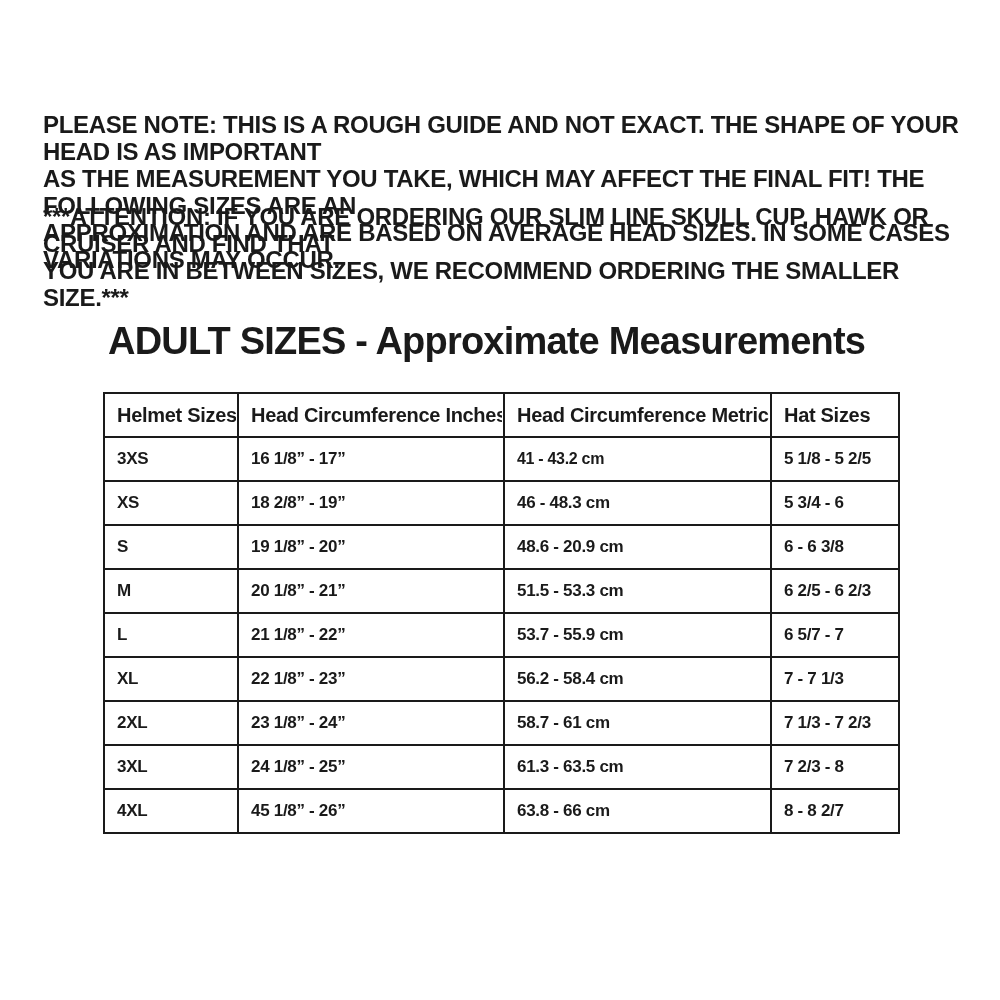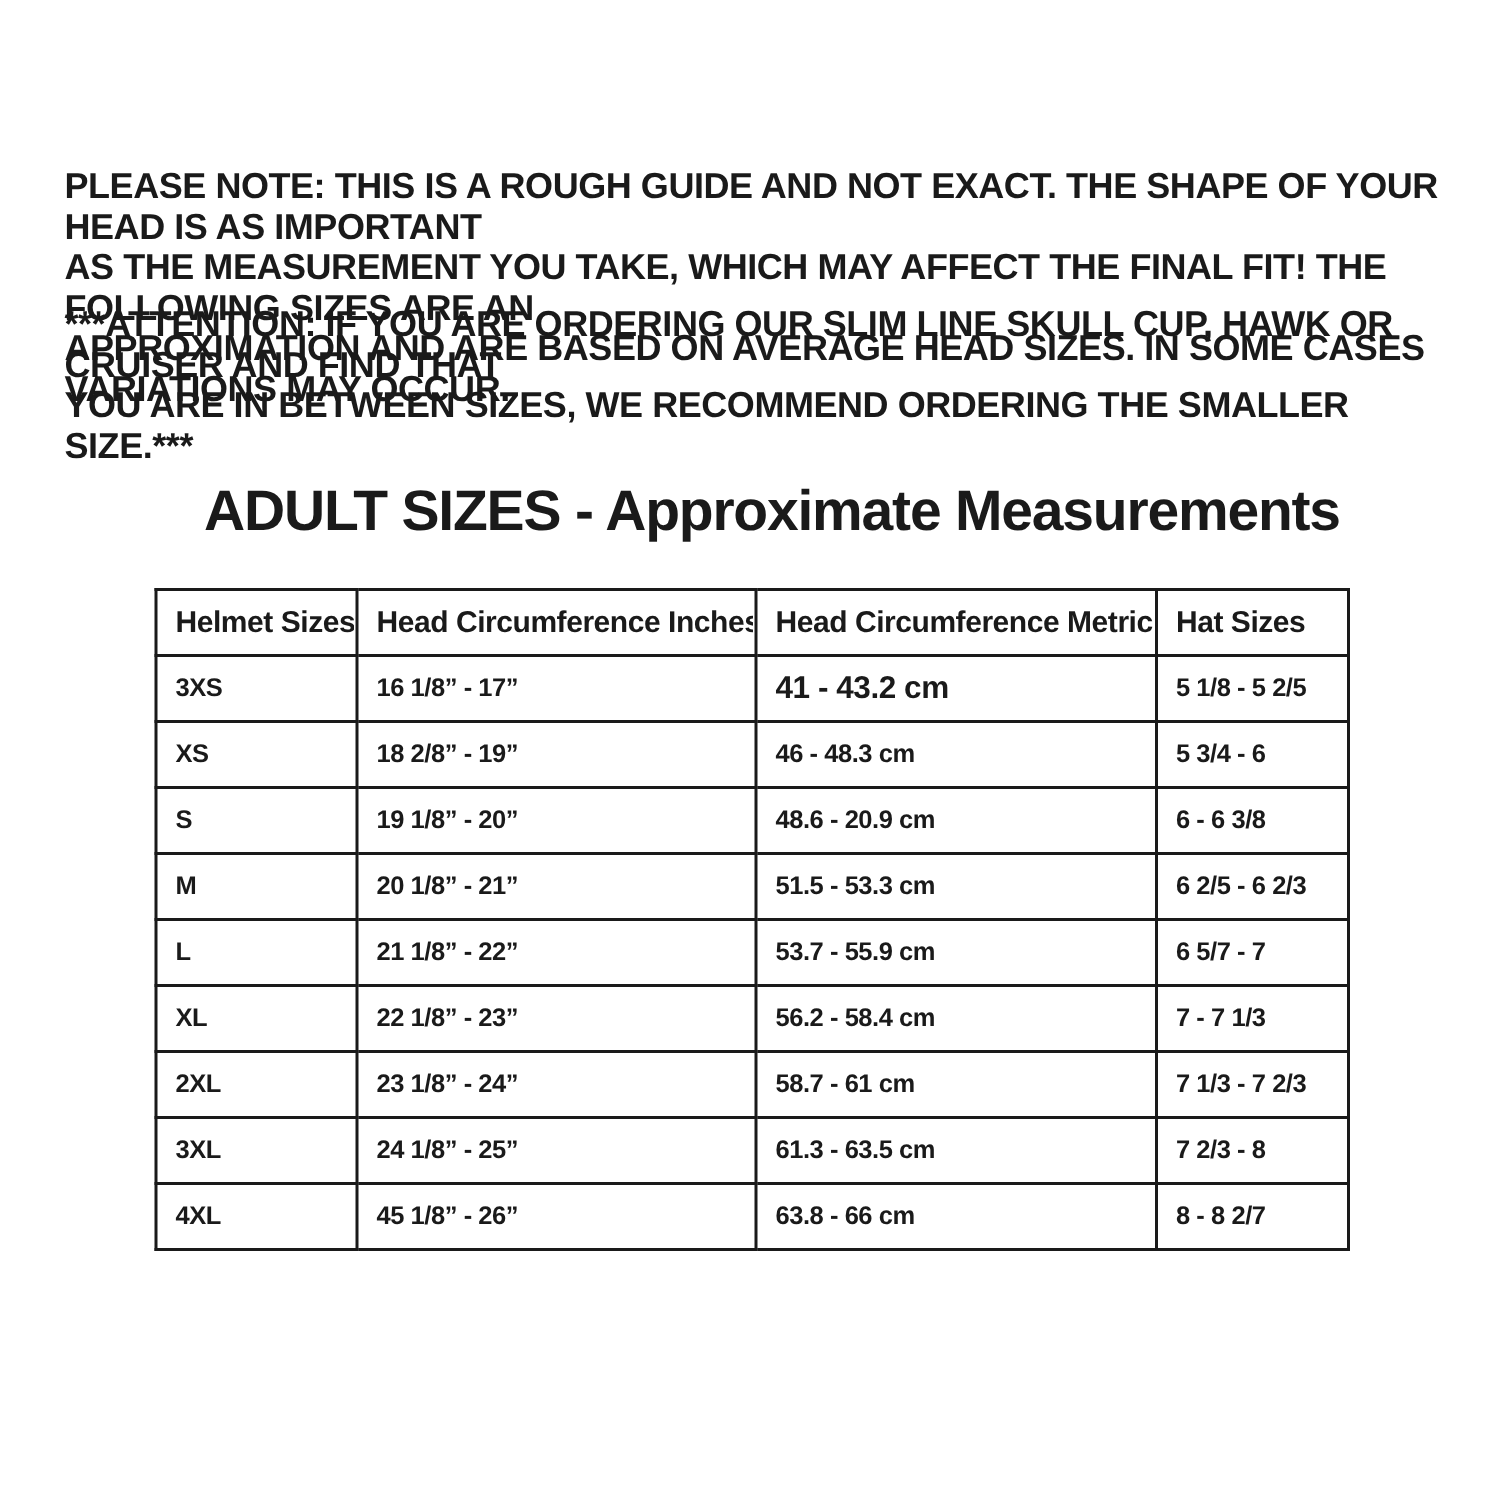--- a/index.html
+++ b/index.html
@@ -27,21 +27,20 @@
     top: 203px;
   }
   .page-title {
     position: absolute;
     left: 108px;
     top: 320px;
     font-size: 38px;
     font-weight: bold;
     letter-spacing: -0.8px;
     white-space: nowrap;
-    margin-left: 28px;
   }
   table.size-table {
     position: absolute;
     left: 103px;
     top: 392px;
     width: 795px;
     border-collapse: collapse;
     table-layout: fixed;
   }
   .size-table th, .size-table td {
@@ -59,21 +58,21 @@
   .size-table th {
     font-size: 20px;
     border-radius: 14px;
   }
   .size-table col.c1 { width: 134px; }
   .size-table col.c2 { width: 266px; }
   .size-table col.c3 { width: 267px; }
   .size-table col.c4 { width: 128px; }
   
   .size-table tbody tr:first-child td:nth-child(3) {
-    font-size: 21px;
+    font-size: 16px;
   }
 </style>
 </head>
 <body>
 
 <div class="page">
 
   <div class="notice">PLEASE NOTE: THIS IS A ROUGH GUIDE AND NOT EXACT. THE SHAPE OF YOUR HEAD IS AS IMPORTANT
 AS THE MEASUREMENT YOU TAKE, WHICH MAY AFFECT THE FINAL FIT! THE FOLLOWING SIZES ARE AN
 APPROXIMATION AND ARE BASED ON AVERAGE HEAD SIZES. IN SOME CASES VARIATIONS MAY OCCUR.</div>

